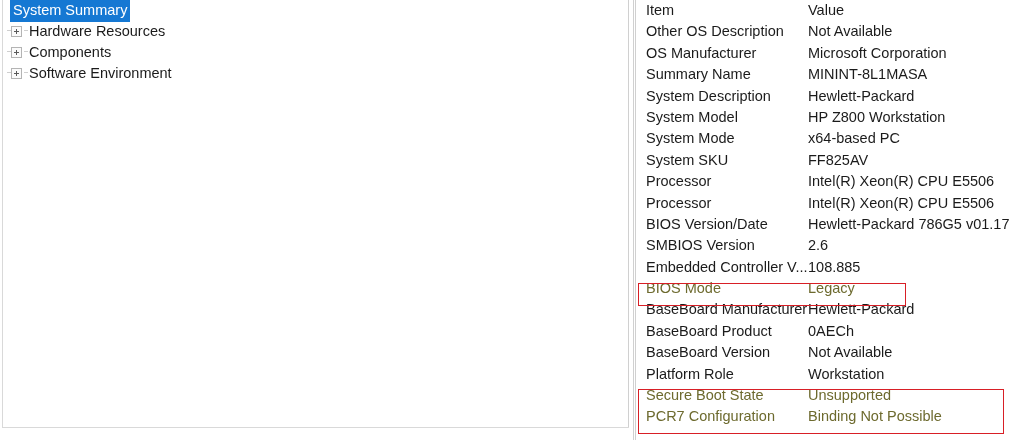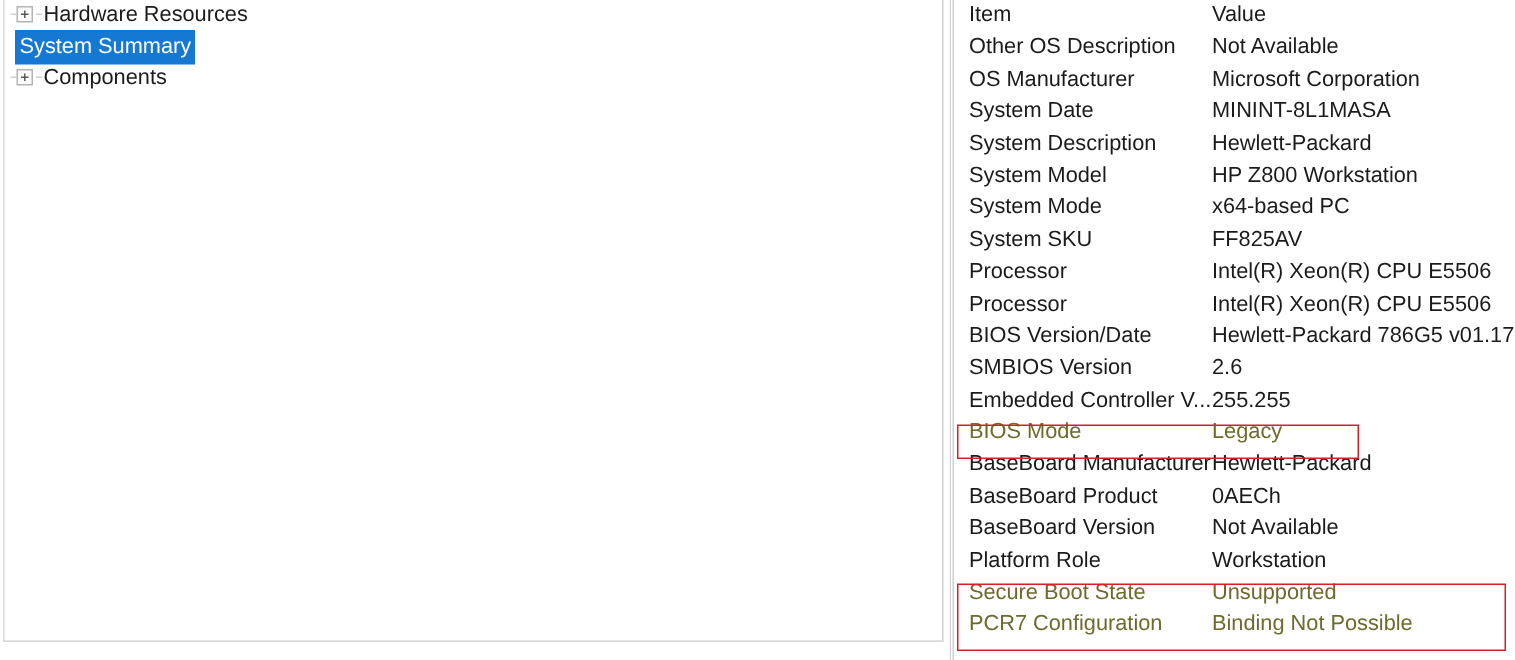--- a/index.html
+++ b/index.html
@@ -222,44 +222,45 @@
     background: #d9d9d9;
   }
 </style>
 </head>
 <body>
 
 <div id="app">
 
   <div id="tree-pane">
     <div id="tree-list">
+        <div class="tree-node root selected"><span class="tree-label">System Summary</span></div>
         <div class="tree-node child"><span class="expander-wrap"><span class="expander"></span></span><span class="tree-label">Hardware Resources</span></div>
-        <div class="tree-node root selected"><span class="tree-label">System Summary</span></div>
         <div class="tree-node child"><span class="expander-wrap"><span class="expander"></span></span><span class="tree-label">Components</span></div>
+        <div class="tree-node child"><span class="expander-wrap"><span class="expander"></span></span><span class="tree-label">Software Environment</span></div>
       </div>
   </div>
   <div id="bottom-edge"></div>
 
   <div id="detail-pane">
     <div id="detail-inner-border"></div>
     <div id="detail-list">
         <div class="det-row header">
           <span class="det-item">Item</span>
           <span class="det-value">Value</span>
         </div>
         <div class="det-row">
           <span class="det-item">Other OS Description</span>
           <span class="det-value">Not Available</span>
         </div>
         <div class="det-row">
           <span class="det-item">OS Manufacturer</span>
           <span class="det-value">Microsoft Corporation</span>
         </div>
         <div class="det-row">
-          <span class="det-item">System Date</span>
+          <span class="det-item">Summary Name</span>
           <span class="det-value">MININT-8L1MASA</span>
         </div>
         <div class="det-row">
           <span class="det-item">System Description</span>
           <span class="det-value">Hewlett-Packard</span>
         </div>
         <div class="det-row">
           <span class="det-item">System Model</span>
           <span class="det-value">HP Z800 Workstation</span>
         </div>
@@ -282,21 +283,21 @@
         <div class="det-row">
           <span class="det-item">BIOS Version/Date</span>
           <span class="det-value">Hewlett-Packard 786G5 v01.17, 8/</span>
         </div>
         <div class="det-row">
           <span class="det-item">SMBIOS Version</span>
           <span class="det-value">2.6</span>
         </div>
         <div class="det-row">
           <span class="det-item">Embedded Controller V...</span>
-          <span class="det-value">255.255</span>
+          <span class="det-value">108.885</span>
         </div>
         <div class="det-row flagged">
           <span class="det-item">BIOS Mode</span>
           <span class="det-value">Legacy</span>
         </div>
         <div class="det-row">
           <span class="det-item">BaseBoard Manufacturer</span>
           <span class="det-value">Hewlett-Packard</span>
         </div>
         <div class="det-row">

